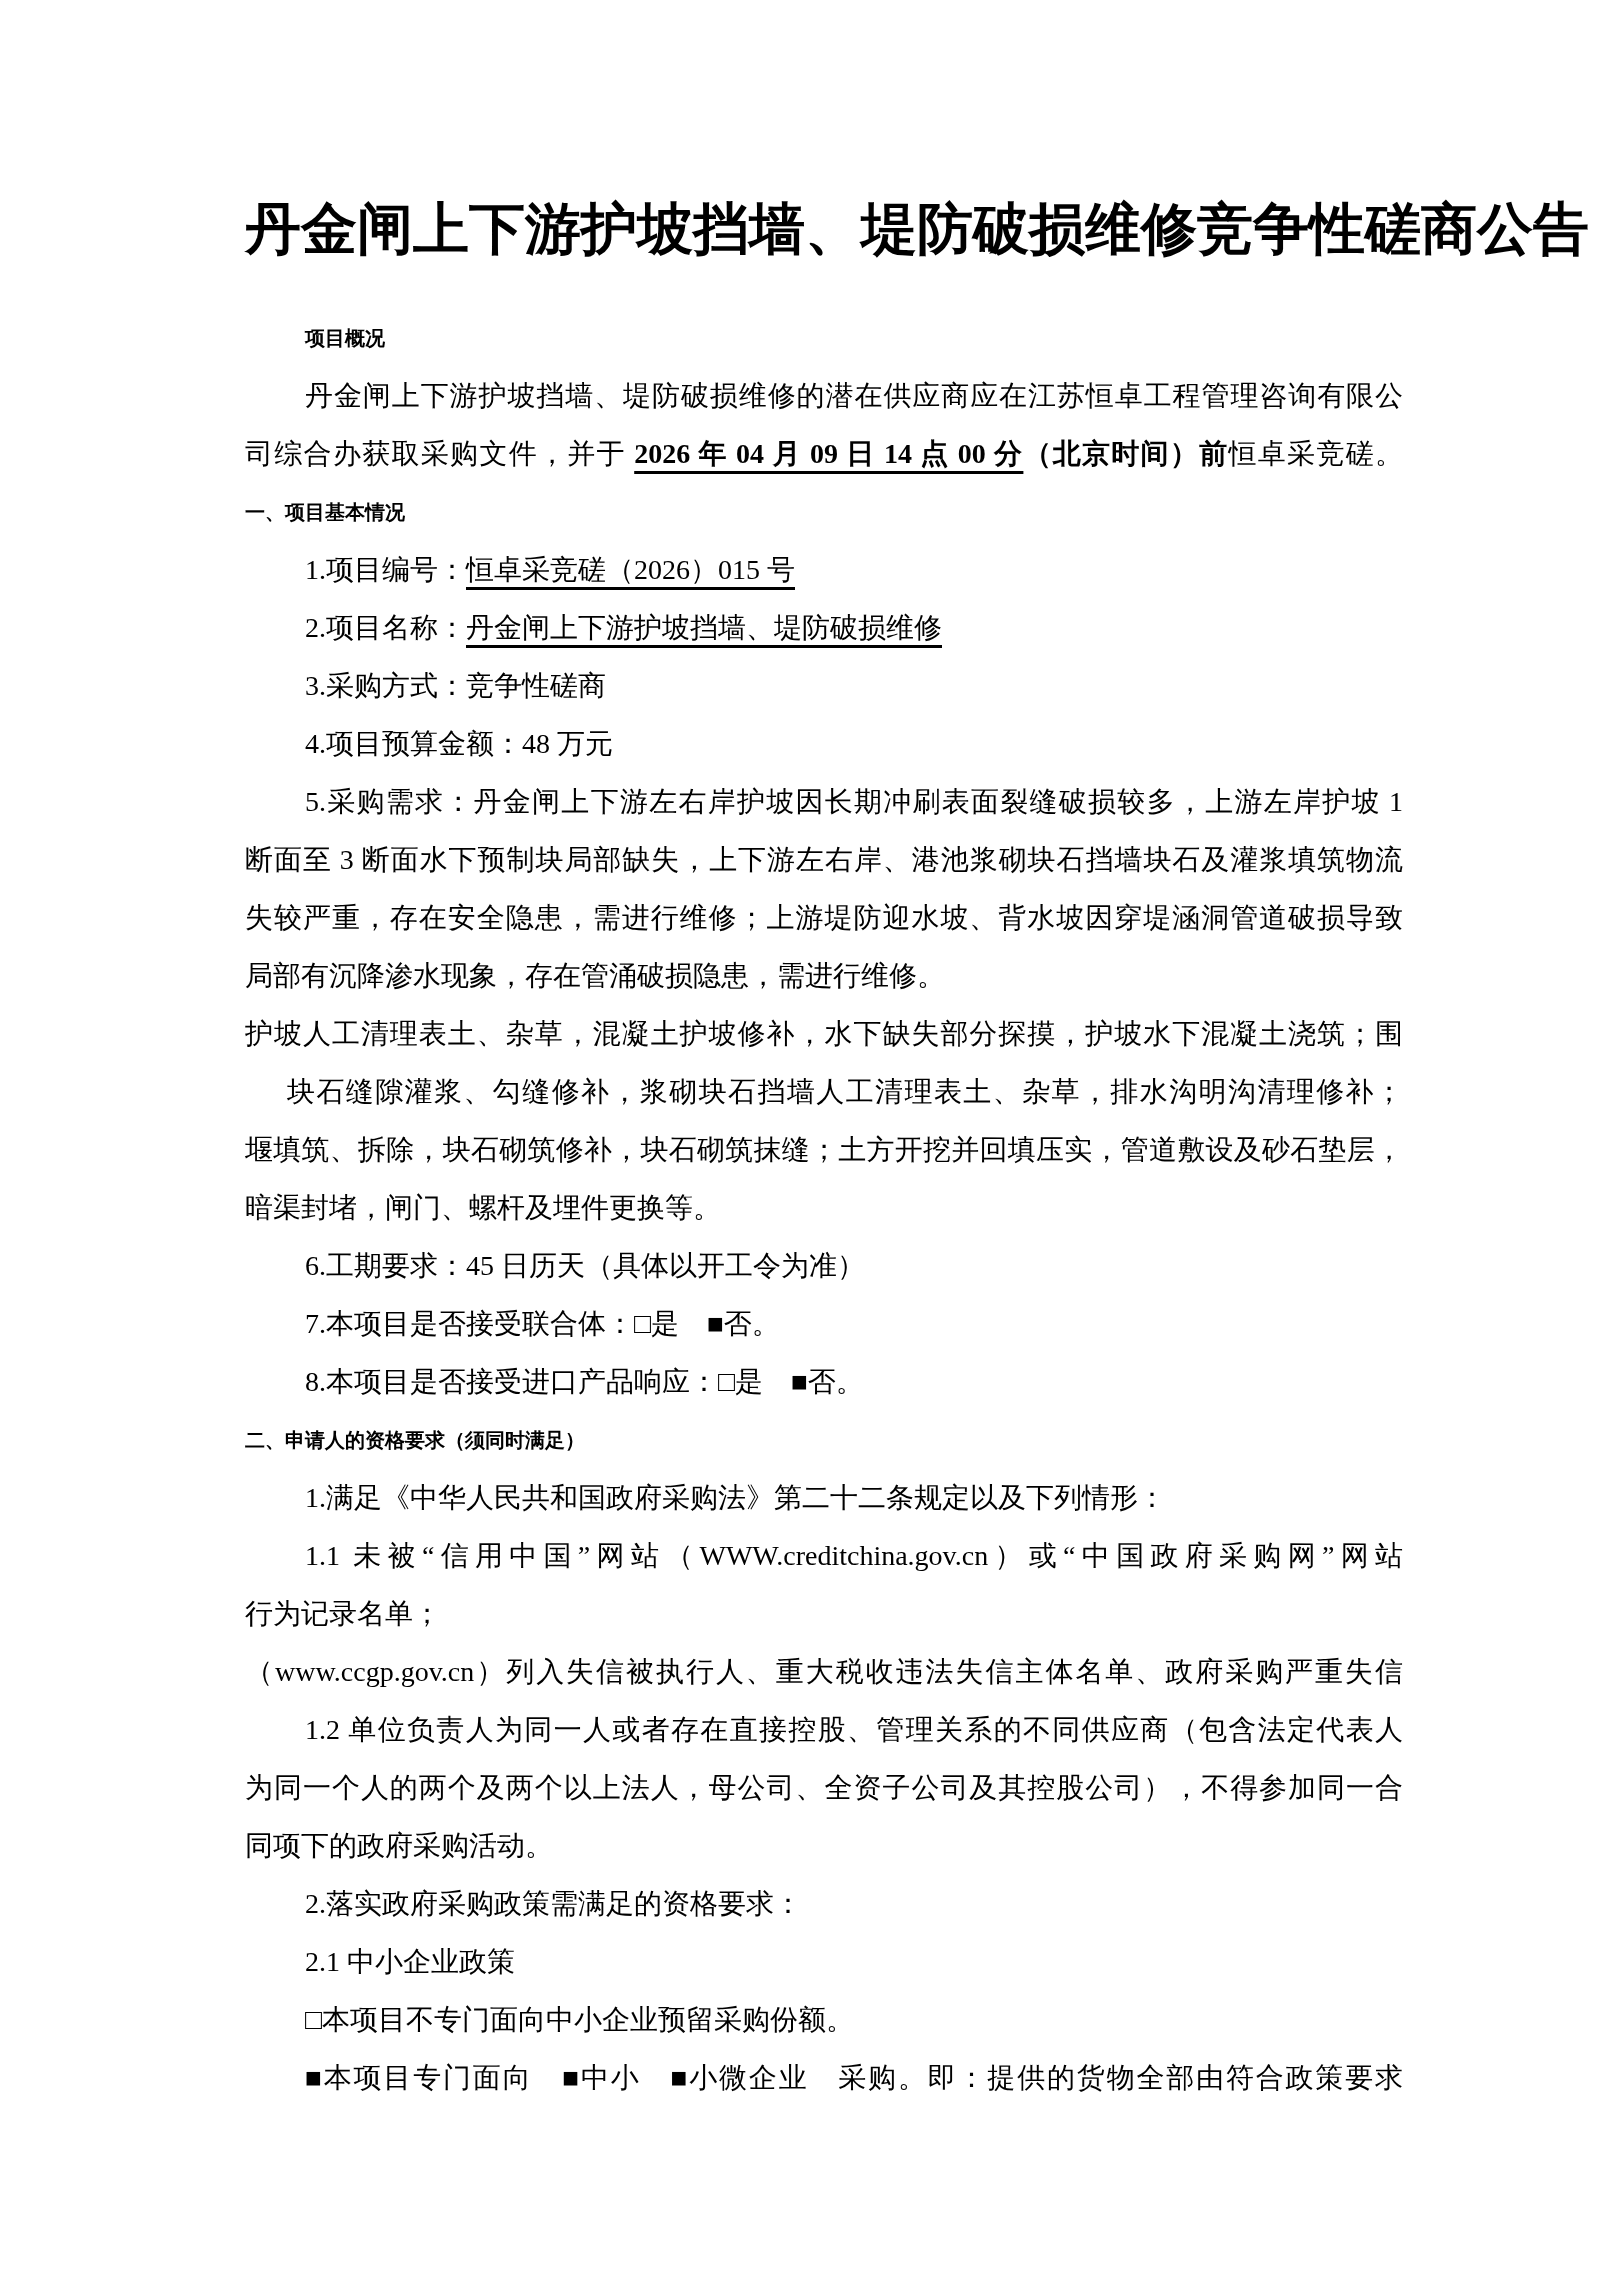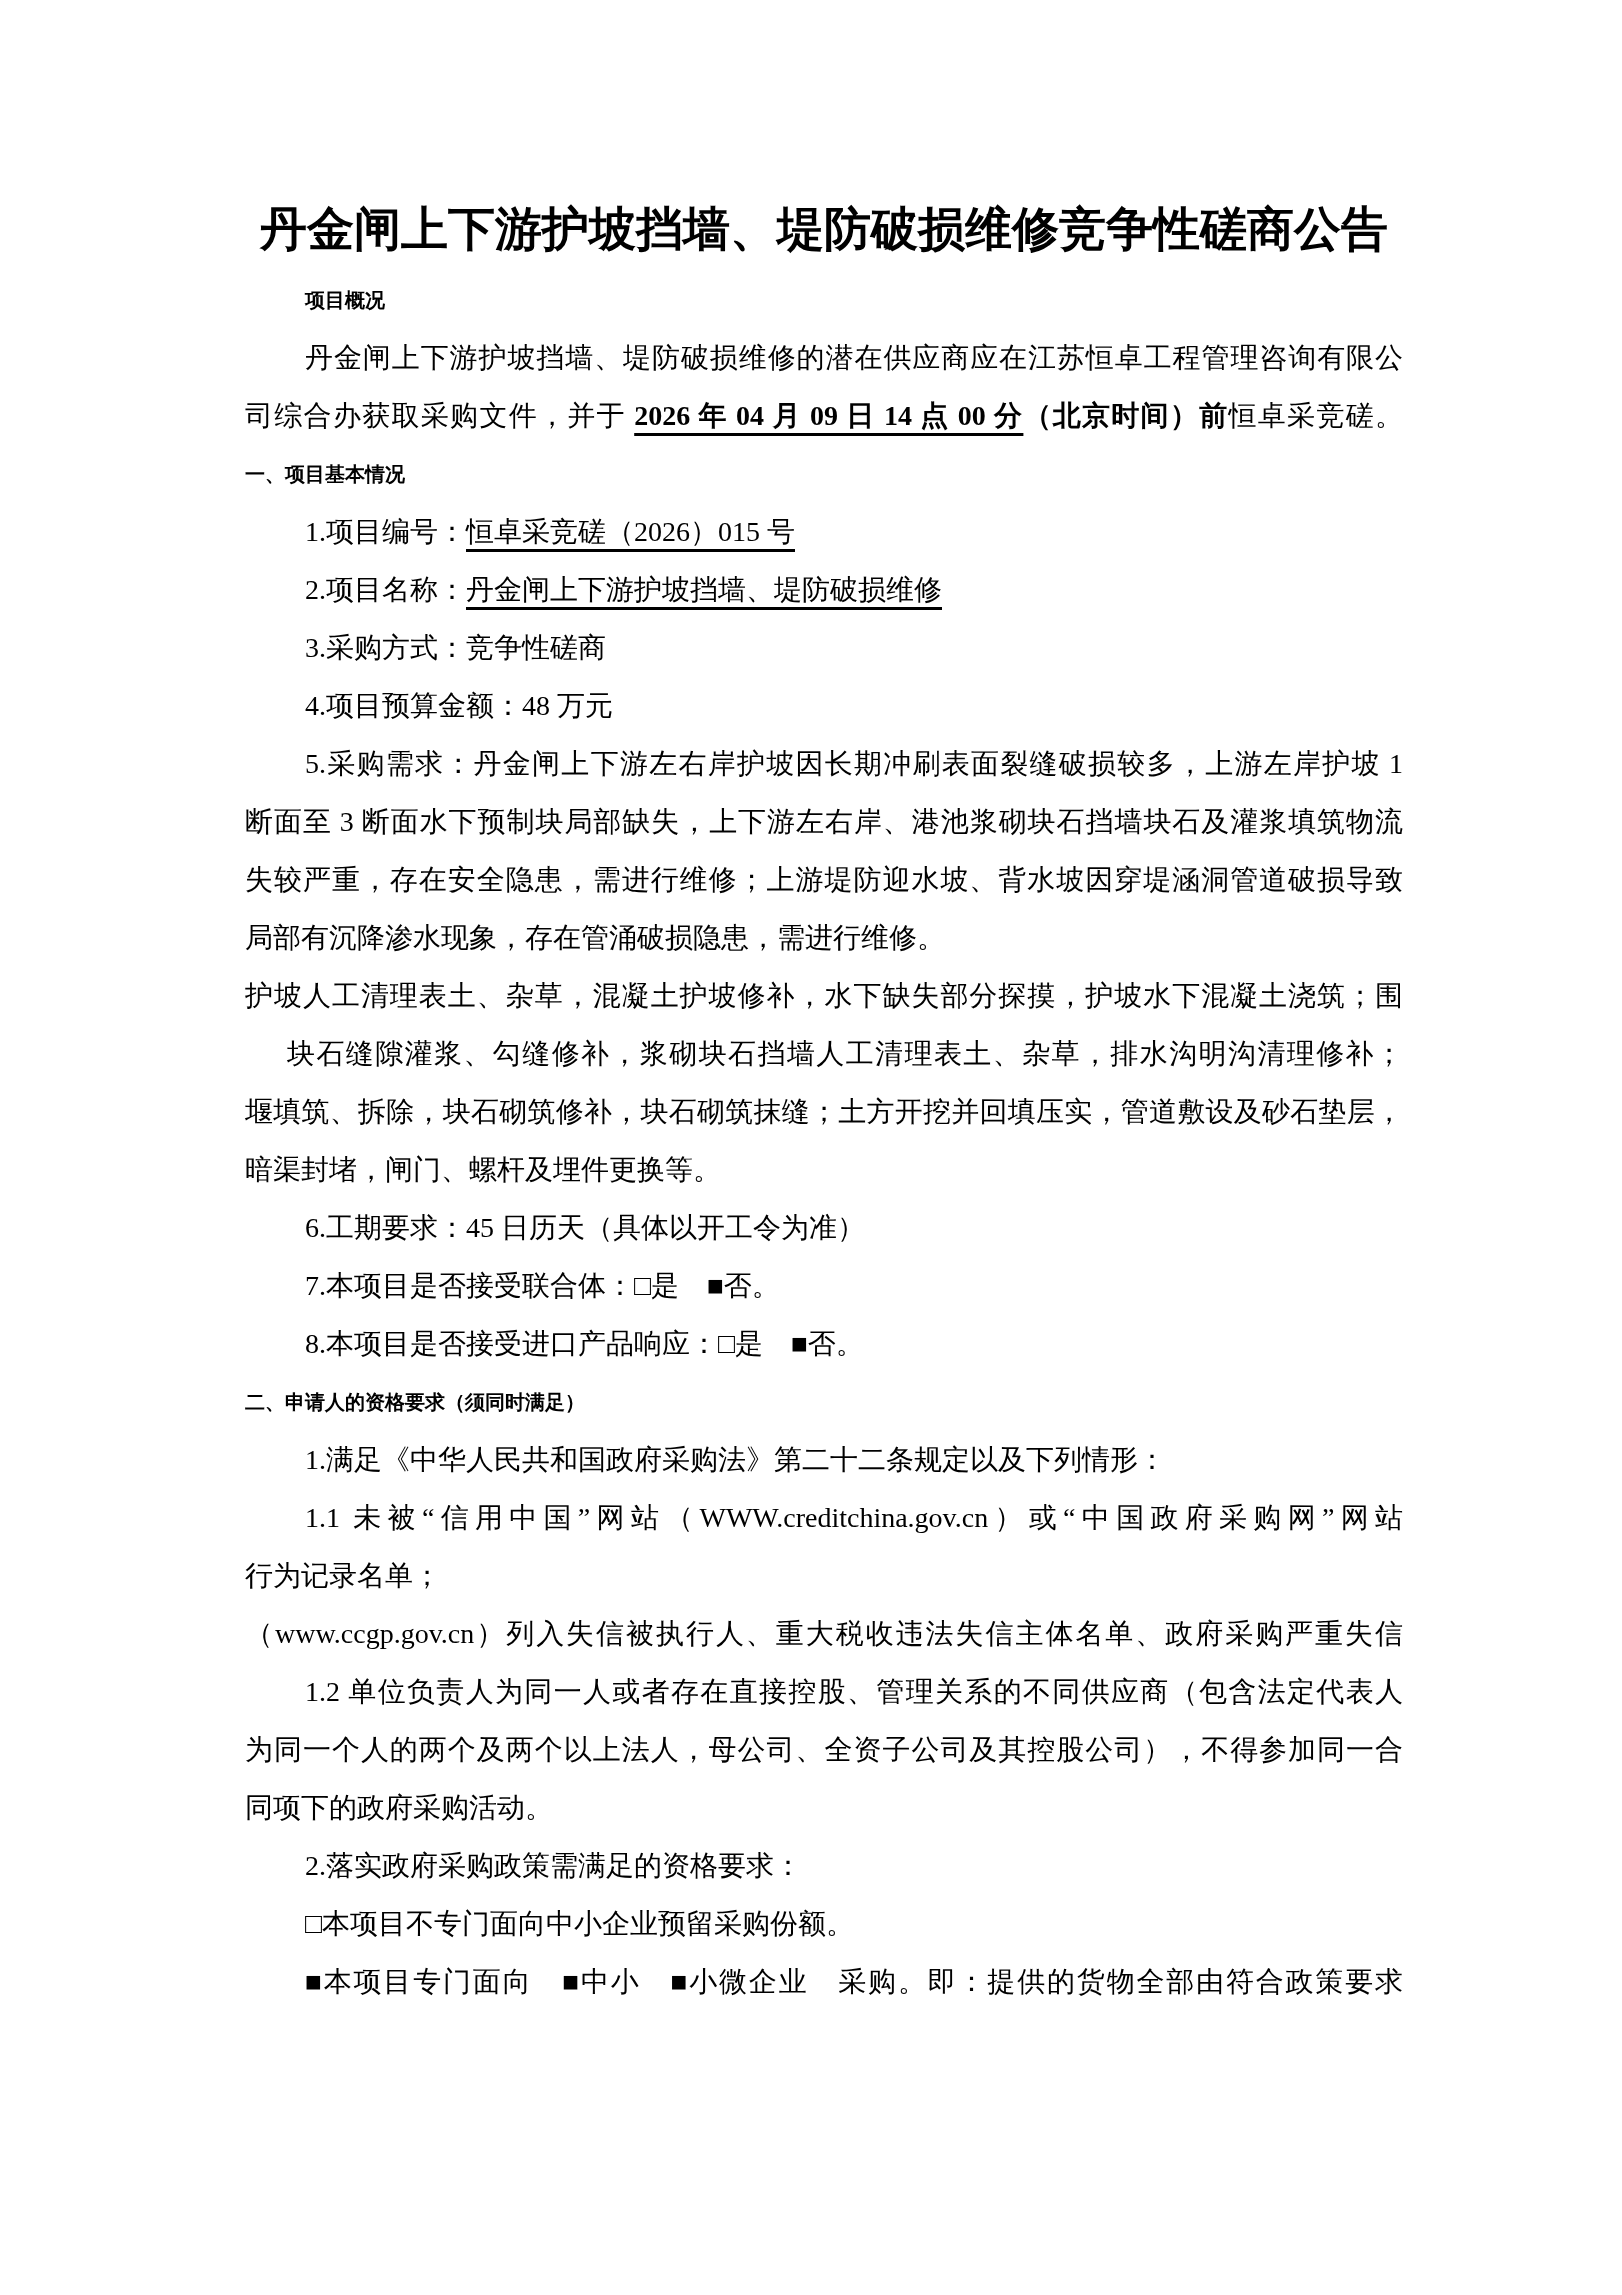--- a/index.html
+++ b/index.html
@@ -15,24 +15,24 @@
     color: #000000;
     overflow: hidden;
   }
   .content {
     position: absolute;
     left: 245px;
     top: 203px;
     width: 1158px;
   }
   .title {
-    margin: 0 0 16px 0;
+    margin: 0 0 54px 0;
     font-family: "Liberation Sans", "DejaVu Sans", sans-serif;
     font-weight: bold;
-    font-size: 47px;
+    font-size: 56px;
     line-height: 52px;
     text-align: center;
     white-space: nowrap;
   }
   .line {
     min-height: 58px;
     line-height: 58px;
     font-size: 28px;
     font-family: "Liberation Serif", "DejaVu Serif", serif;
   }
@@ -84,18 +84,19 @@
         <div class="line indent-2"><span class="seg">8.本项目是否接受进口产品响应：</span><span class="seg">□</span><span class="seg">是　</span><span class="seg">■</span><span class="seg">否。</span></div>
         <div class="line indent-0 heading"><span class="seg">二、申请人的资格要求（须同时满足）</span></div>
         <div class="line indent-2"><span class="seg">1.满足《中华人民共和国政府采购法》第二十二条规定以及下列情形：</span></div>
         <div class="line indent-2 justify"><span class="seg">1.1 未被“信用中国”网站（WWW.creditchina.gov.cn）或“中国政府采购网”网站</span></div>
         <div class="line indent-0"><span class="seg">行为记录名单；</span></div>
         <div class="line indent-0 justify"><span class="seg">（www.ccgp.gov.cn）列入失信被执行人、重大税收违法失信主体名单、政府采购严重失信</span></div>
         <div class="line indent-2 justify"><span class="seg">1.2 单位负责人为同一人或者存在直接控股、管理关系的不同供应商（包含法定代表人</span></div>
         <div class="line indent-0 justify"><span class="seg">为同一个人的两个及两个以上法人，母公司、全资子公司及其控股公司），不得参加同一合</span></div>
         <div class="line indent-0"><span class="seg">同项下的政府采购活动。</span></div>
         <div class="line indent-2"><span class="seg">2.落实政府采购政策需满足的资格要求：</span></div>
+        <div class="line indent-2"><span class="seg">2.1 中小企业政策</span></div>
         <div class="line indent-2"><span class="seg">□</span><span class="seg">本项目不专门面向中小企业预留采购份额。</span></div>
         <div class="line indent-2 justify"><span class="seg">■</span><span class="seg">本项目专门面向　</span><span class="seg">■</span><span class="seg">中小　</span><span class="seg">■</span><span class="seg">小微企业　采购。即：提供的货物全部由符合政策要求</span></div>
       </div>
   </div>
 </div>
 
 
 </body></html>

